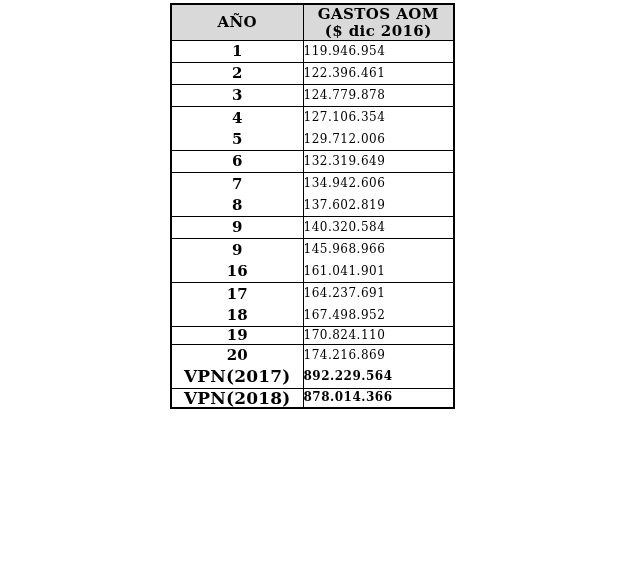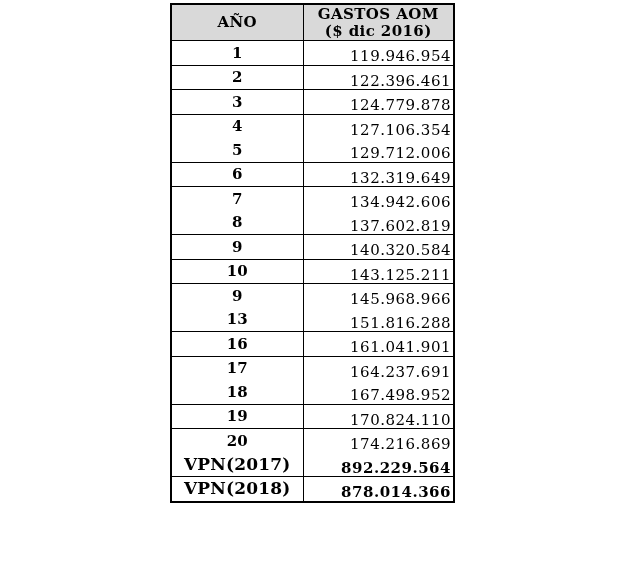--- a/index.html
+++ b/index.html
@@ -55,24 +55,23 @@
   tbody tr.nb td { border-bottom: none; }
 
   td.year {
     text-align: center;
     font-weight: bold;
     font-size: 15px;
     line-height: 1.1;
     padding: 0 2px;
   }
   td.value {
-    text-align: right;
-    font-size: 15px;
+    font-size: 12px;
     letter-spacing: 0.5px;
-    padding: 7px 2px 0 0;
+    padding: 0 2px 0 0;
     line-height: 1.1;
   }
   tr.vpn td.year  { font-size: 17px; letter-spacing: 0.2px; }
   tr.vpn td.value { font-weight: bold; }
 </style>
 </head>
 <body>
 
 <div class="canvas">
   <table class="aom">
@@ -121,31 +120,23 @@
           <td class="value">134.942.606</td>
         </tr>
       <tr>
           <td class="year">8</td>
           <td class="value">137.602.819</td>
         </tr>
       <tr>
           <td class="year">9</td>
           <td class="value">140.320.584</td>
         </tr>
-      <tr>
-          <td class="year">10</td>
-          <td class="value">143.125.211</td>
-        </tr>
       <tr class="nb">
           <td class="year">9</td>
           <td class="value">145.968.966</td>
-        </tr>
-      <tr>
-          <td class="year">13</td>
-          <td class="value">151.816.288</td>
         </tr>
       <tr>
           <td class="year">16</td>
           <td class="value">161.041.901</td>
         </tr>
       <tr class="nb">
           <td class="year">17</td>
           <td class="value">164.237.691</td>
         </tr>
       <tr>

